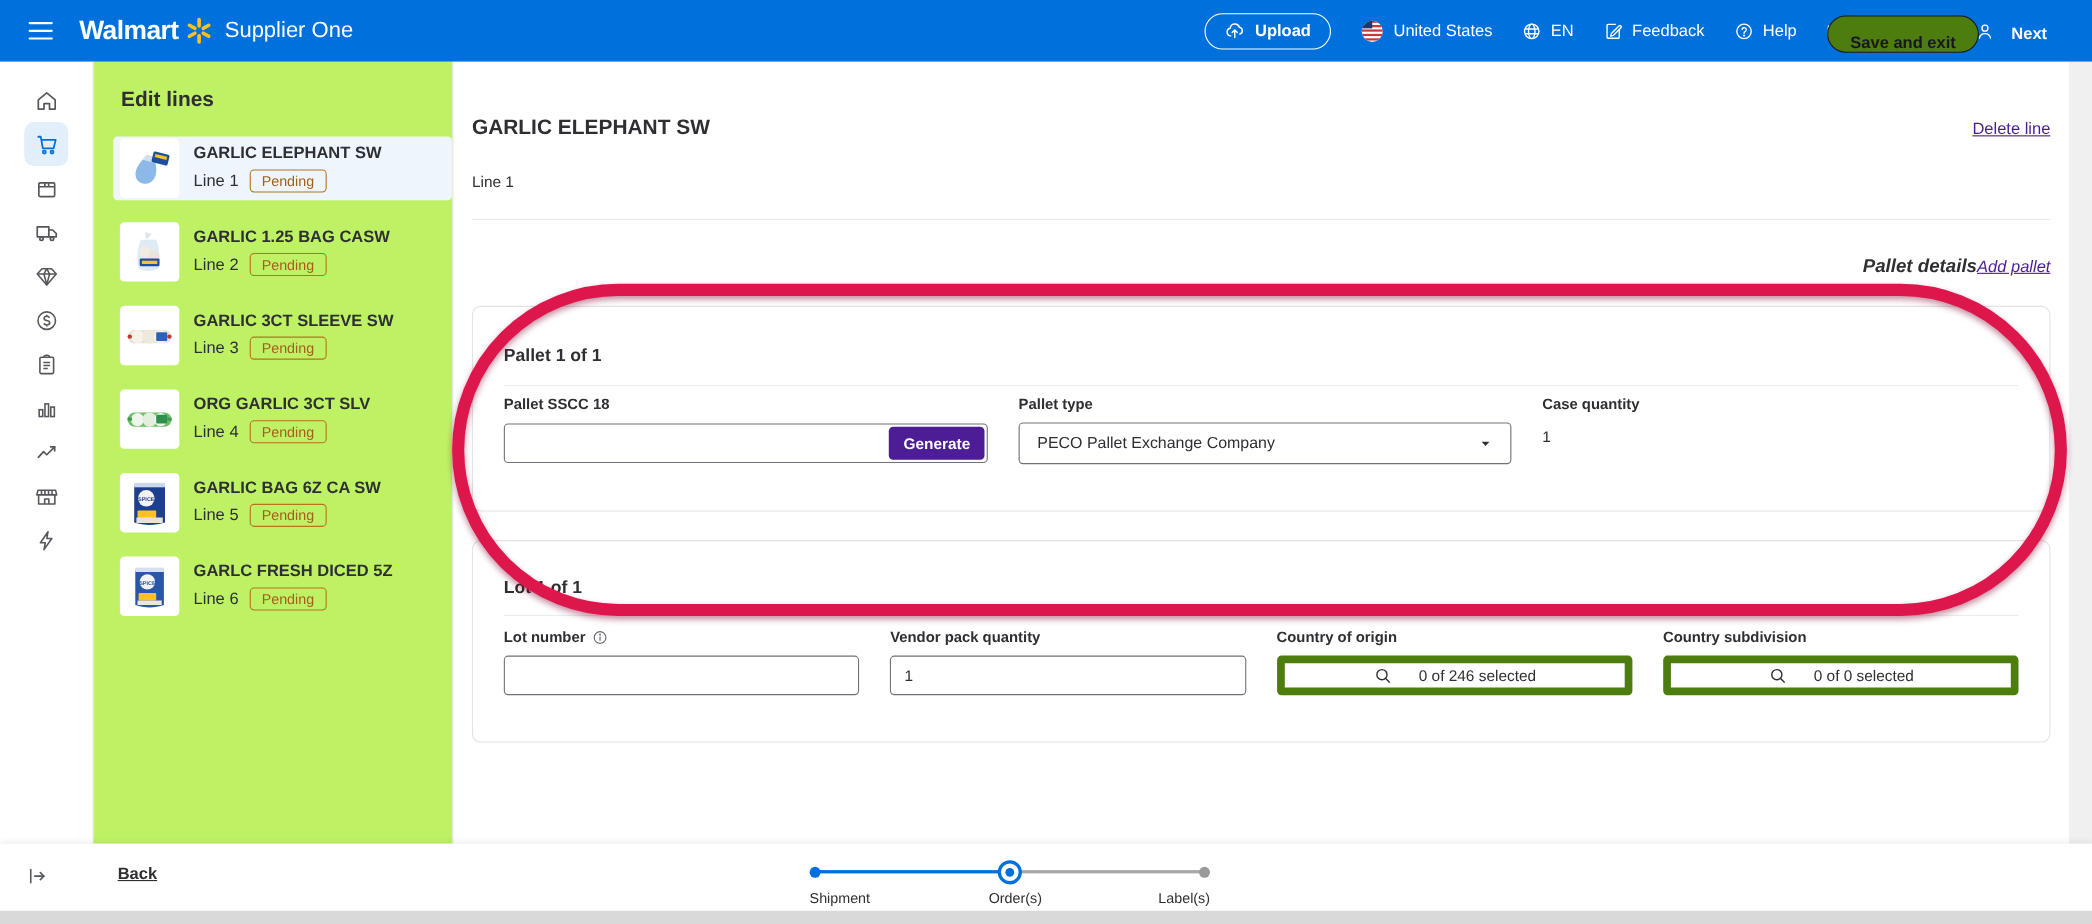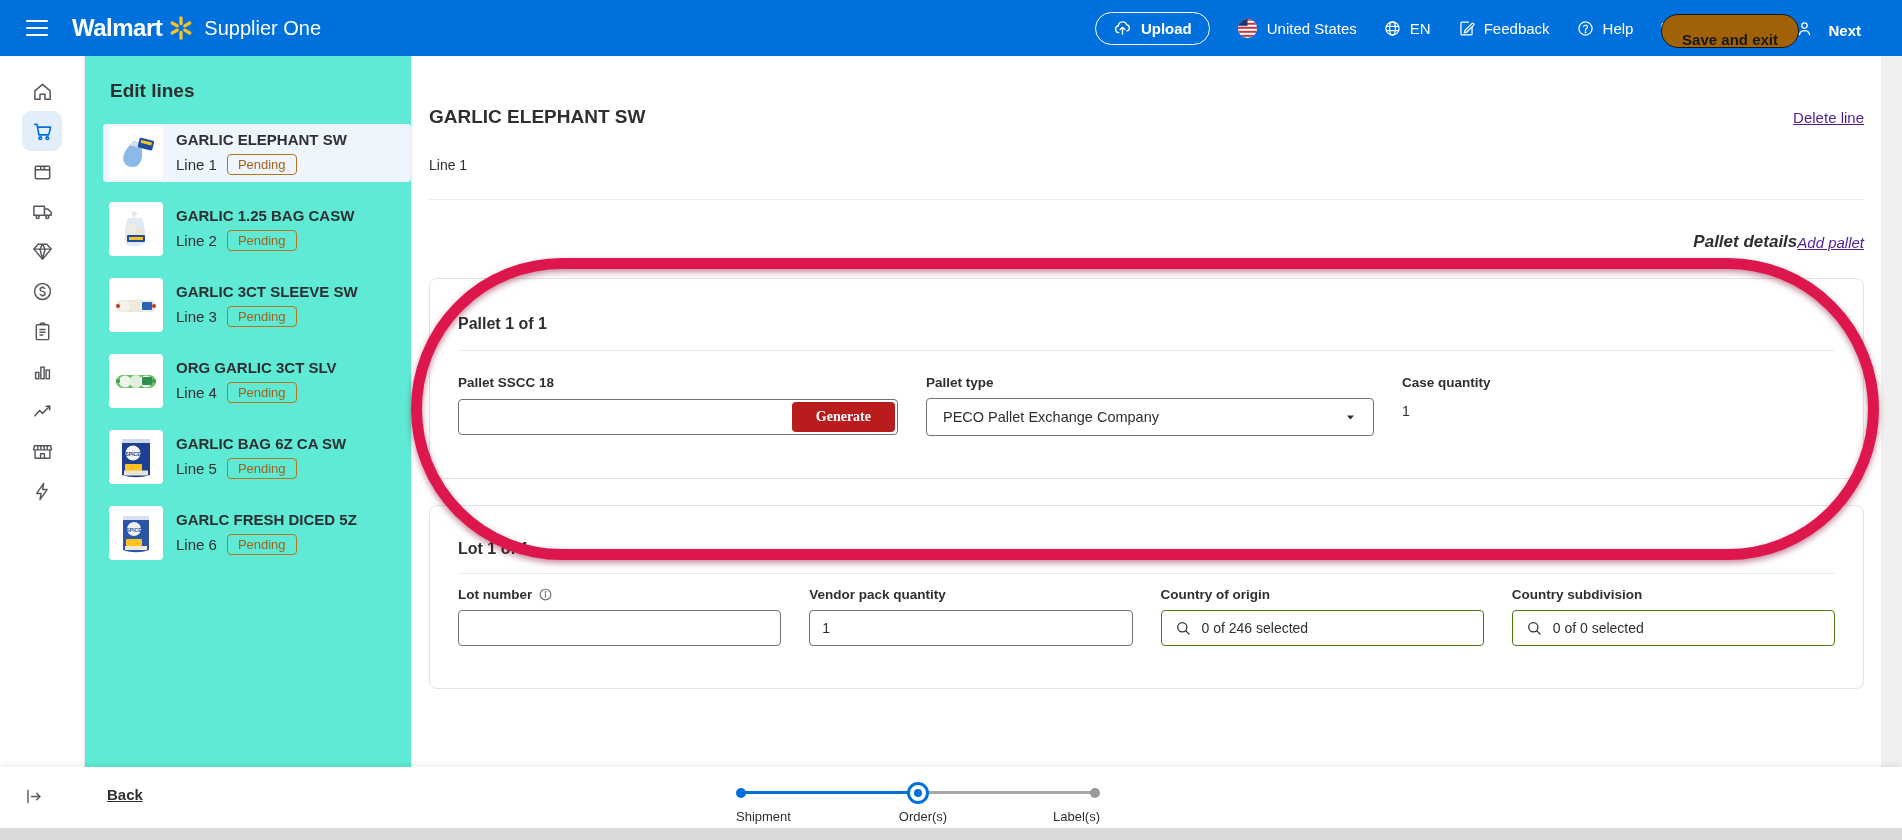--- a/index.html
+++ b/index.html
@@ -18,21 +18,21 @@
   .nav-item { display: inline-flex; align-items: center; gap: 8px; font-size: 15px; cursor: pointer; white-space: nowrap; }
   .nav-item svg { display: block; }
 
   
   .sidenav { position: absolute; left: 0; top: 56px; width: 85px; height: 711px; background: #fff; border-right: 1px solid #ececec; padding-top: 15px; display: flex; flex-direction: column; align-items: center; z-index: 2; }
   .rail-btn { width: 40px; height: 40px; display: flex; align-items: center; justify-content: center; color: #54575c; cursor: pointer; border-radius: 9px; }
   .rail-btn.active { background: #e3eefb; color: #0071dc; }
   .rail-btn svg { display: block; }
 
   
-  .lines-panel { position: absolute; left: 85px; top: 56px; width: 327px; height: 711px; background: #5eead4; border-right: 1px solid #ececec; padding: 24px 0 0 25px; z-index: 2; }
+  .lines-panel { position: absolute; left: 85px; top: 56px; width: 327px; height: 711px; background: #bef264; border-right: 1px solid #ececec; padding: 24px 0 0 25px; z-index: 2; }
   .panel-title { font-size: 19px; font-weight: 700; }
   .line-list { margin-top: 22px; list-style: none; }
   .line-item { display: flex; align-items: center; gap: 13px; width: 308px; margin-left: -7px; padding: 2px 6px; height: 58px; margin-bottom: 18px; border-radius: 4px; cursor: pointer; }
   .line-item.selected { background: #eef5fd; }
   .thumb { width: 54px; height: 54px; background: #fff; border-radius: 4px; flex: none; display: flex; align-items: center; justify-content: center; }
   .li-name { font-size: 15px; font-weight: 700; }
   .li-row2 { display: flex; align-items: center; gap: 10px; margin-top: 6px; }
   .li-line { font-size: 15px; }
   .badge { font-size: 13px; color: #a4601a; border: 1px solid #b5741f; border-radius: 4px; padding: 3px 10px; line-height: 1; }
 
@@ -47,33 +47,33 @@
   .f-value { font-size: 14px; margin-top: 13px; }
   .redacted { height: 11px; border-radius: 3px; background: #dcdfe3; filter: blur(1.5px); margin-top: 15px; }
   .redacted.w1 { width: 106px; }
   .redacted.w2 { width: 52px; }
   .divider { height: 1px; background: #ececec; margin-top: 26px; }
   .section-head { margin-top: 32px; display: flex; justify-content: flex-end; align-items: center; padding-right: 0; font-style: italic; }
   .section-title { font-size: 17px; font-weight: 700; }
   .card { border: 1px solid #e2e3e5; border-radius: 8px; margin-top: 26px; padding: 36px 28px 42px; background: #fff; }
   .card-title { font-size: 16px; font-weight: 700; }
   .card-divider { height: 1px; background: #ececec; margin-top: 17px; }
-  .pallet-form { margin-top: 22px; display: flex; }
+  .pallet-form { margin-top: 8px; display: flex; }
   .in-label { font-size: 13.5px; font-weight: 700; display: inline-flex; align-items: center; gap: 6px; }
   .sscc-col { width: 440px; }
   .input-wrap { position: relative; margin-top: 8px; }
   .text-input { width: 100%; height: 36px; border: 1px solid #6f7278; border-radius: 4px; font-size: 14px; padding: 0 12px; font-family: "Liberation Sans", sans-serif; color: #2e2f32; background: #fff; }
-  .generate-btn { position: absolute; right: 3px; top: 3px; height: 30px; padding: 0 24px; background: #b91c1c; color: #fff; border: none; border-radius: 4px; font-size: 14px; font-weight: 600; cursor: pointer; font-family: Liberation Serif, serif; }
+  .generate-btn { position: absolute; right: 3px; top: 3px; height: 30px; padding: 0 13px; background: #4c1d95; color: #fff; border: none; border-radius: 4px; font-size: 14px; font-weight: 600; cursor: pointer; font-family: Liberation Sans, sans-serif; }
   .ptype-col { width: 448px; margin-left: 28px; }
   .select-box { margin-top: 7px; height: 38px; border: 1px solid #6f7278; border-radius: 4px; display: flex; align-items: center; justify-content: space-between; padding: 0 16px; font-size: 14.5px; cursor: pointer; background: #fff; }
   .caseq-col { margin-left: 28px; }
   .caseq-val { font-size: 14px; margin-top: 12px; }
   .lot-grid { margin-top: 11px; display: grid; grid-template-columns: repeat(4, 1fr); column-gap: 28px; }
   .lot-grid .input-wrap { margin-top: 7px; }
-  .search-field { margin-top: 7px; height: 36px; border: 1px solid #4d7c0f; border-radius: 4px; display: flex; align-items: center; gap: 9px; padding: 0 12px; font-size: 14px; background: #fff; cursor: pointer; }
+  .search-field { margin-top: 7px; height: 36px; border: 7px solid #4d7c0f; border-radius: 4px; display: flex; align-items: center; gap: 23px; padding: 0 12px; font-size: 14px; background: #fff; cursor: pointer; justify-content: center; }
 
   
   .annotation { position: absolute; left: 411px; top: 258px; width: 1468px; height: 302px; border: 11px solid #dd164c; border-radius: 151px; z-index: 6; pointer-events: none; filter: drop-shadow(0 3px 3px rgba(125, 0, 40, 0.45)); }
 
   
   .scroll-track { position: absolute; right: 0; top: 56px; width: 21px; height: 711px; background: #f0f0f0; z-index: 3; }
 
   
   .footer { position: absolute; left: 0; top: 767px; width: 1902px; height: 61px; background: #fff; box-shadow: 0 -2px 6px rgba(0,0,0,0.08); z-index: 7; }
   .collapse-btn { position: absolute; left: 24px; top: 20px; color: #54575c; cursor: pointer; }
@@ -84,21 +84,21 @@
   .s-line.gray { left: 187px; width: 172px; background: #a8a8a8; }
   .s-dot { position: absolute; border-radius: 50%; }
   .s-dot.done { left: 0; top: 1.5px; width: 10px; height: 10px; background: #0071dc; }
   .s-dot.current { left: 171px; top: -4.5px; width: 22px; height: 22px; background: #fff; border: 3px solid #0071dc; display: flex; align-items: center; justify-content: center; }
   .s-dot.current::after { content: ""; width: 8px; height: 8px; border-radius: 50%; background: #0071dc; }
   .s-dot.todo { left: 354px; top: 1.5px; width: 10px; height: 10px; background: #9a9a9a; }
   .s-label { position: absolute; top: 23px; font-size: 13px; color: #2e2f32; white-space: nowrap; }
   .s-label.l1 { left: 0; }
   .s-label.l2 { left: 152px; width: 70px; text-align: center; }
   .s-label.l3 { right: 0; }
-  .save-btn { position: absolute; right: 103px; top: 14px; height: 33px; padding: 16px 20px; background: #a16207; border: 1.6px solid #16181d; border-radius: 17px; font-size: 15px; font-weight: 700; color: #16181d; cursor: pointer; font-family: "Liberation Sans", sans-serif; }
+  .save-btn { position: absolute; right: 103px; top: 14px; height: 33px; padding: 16px 20px; background: #4d7c0f; border: 1.6px solid #16181d; border-radius: 17px; font-size: 15px; font-weight: 700; color: #16181d; cursor: pointer; font-family: "Liberation Sans", sans-serif; }
   .next-btn { position: absolute; right: 24px; top: 14px; height: 33px; padding: 0 17px; background: #0071dc; border: none; border-radius: 17px; font-size: 15px; font-weight: 700; color: #fff; cursor: pointer; font-family: "Liberation Sans", sans-serif; }
   .bottom-strip { position: absolute; left: 0; top: 828px; width: 1902px; height: 12px; background: #d9d9d9; z-index: 9; }
   svg { flex: none; }
 </style>
 </head>
 <body>
 
 <div class="canvas">
 
   <header class="topbar">

